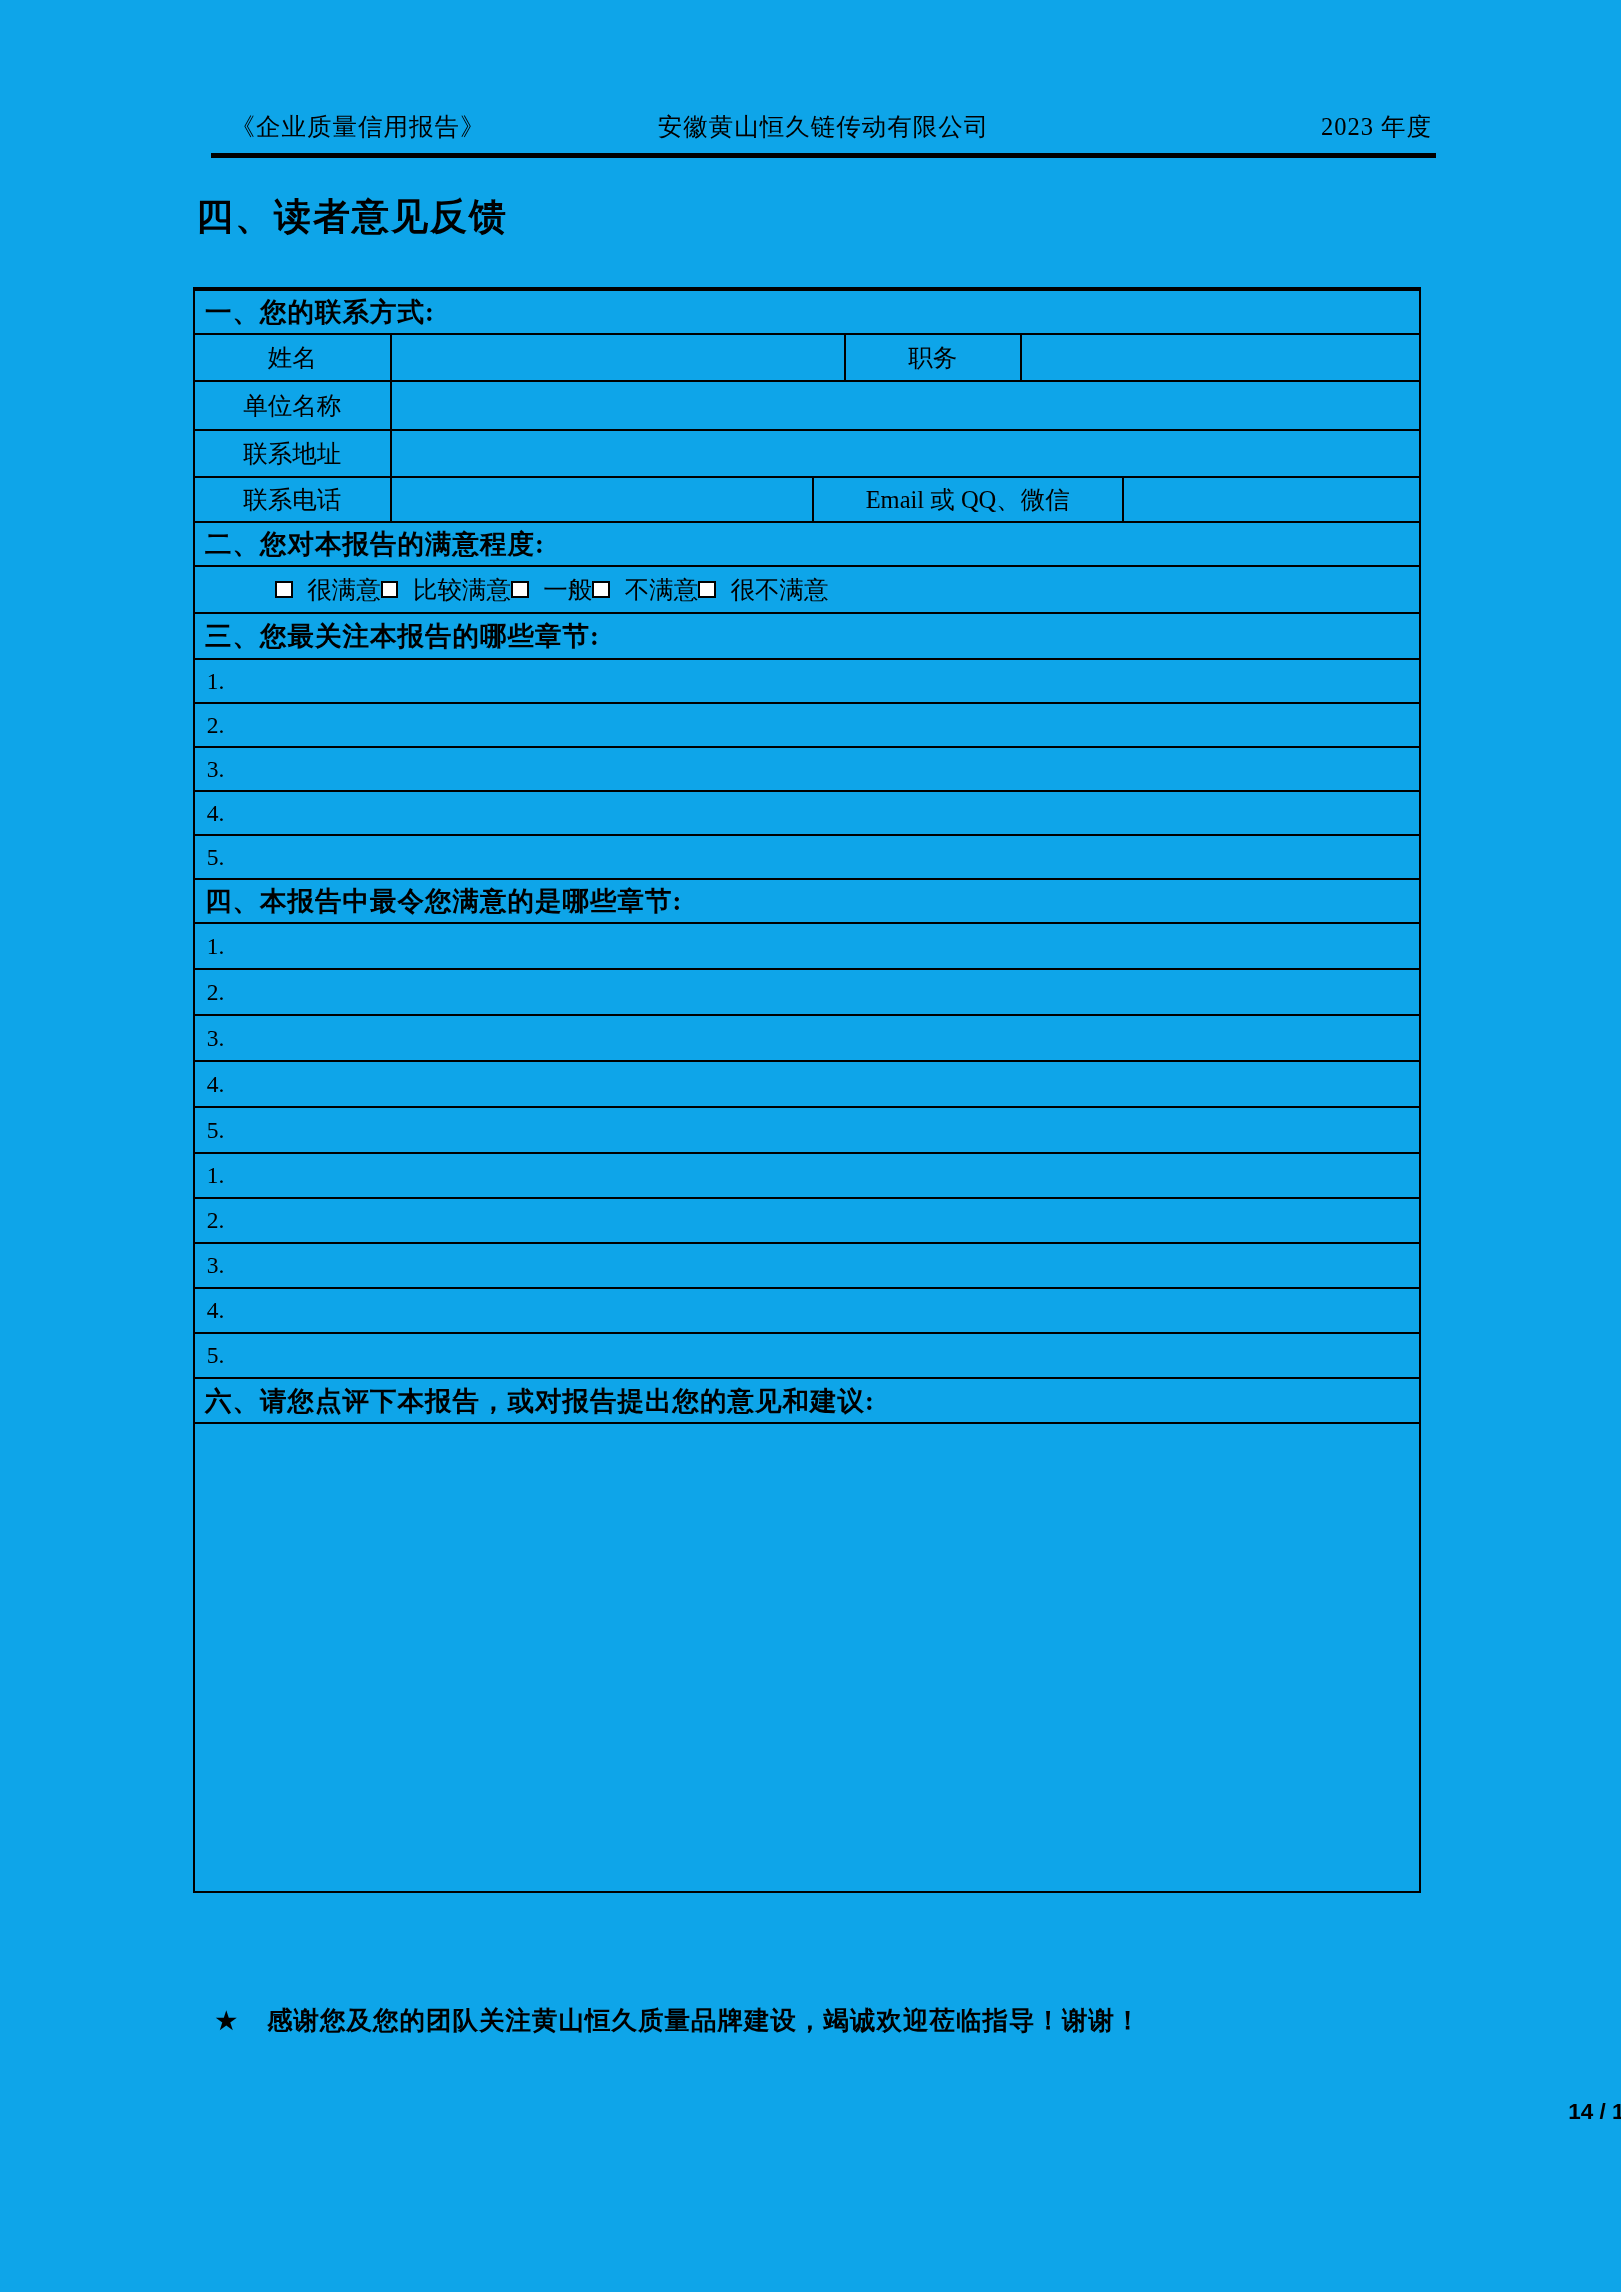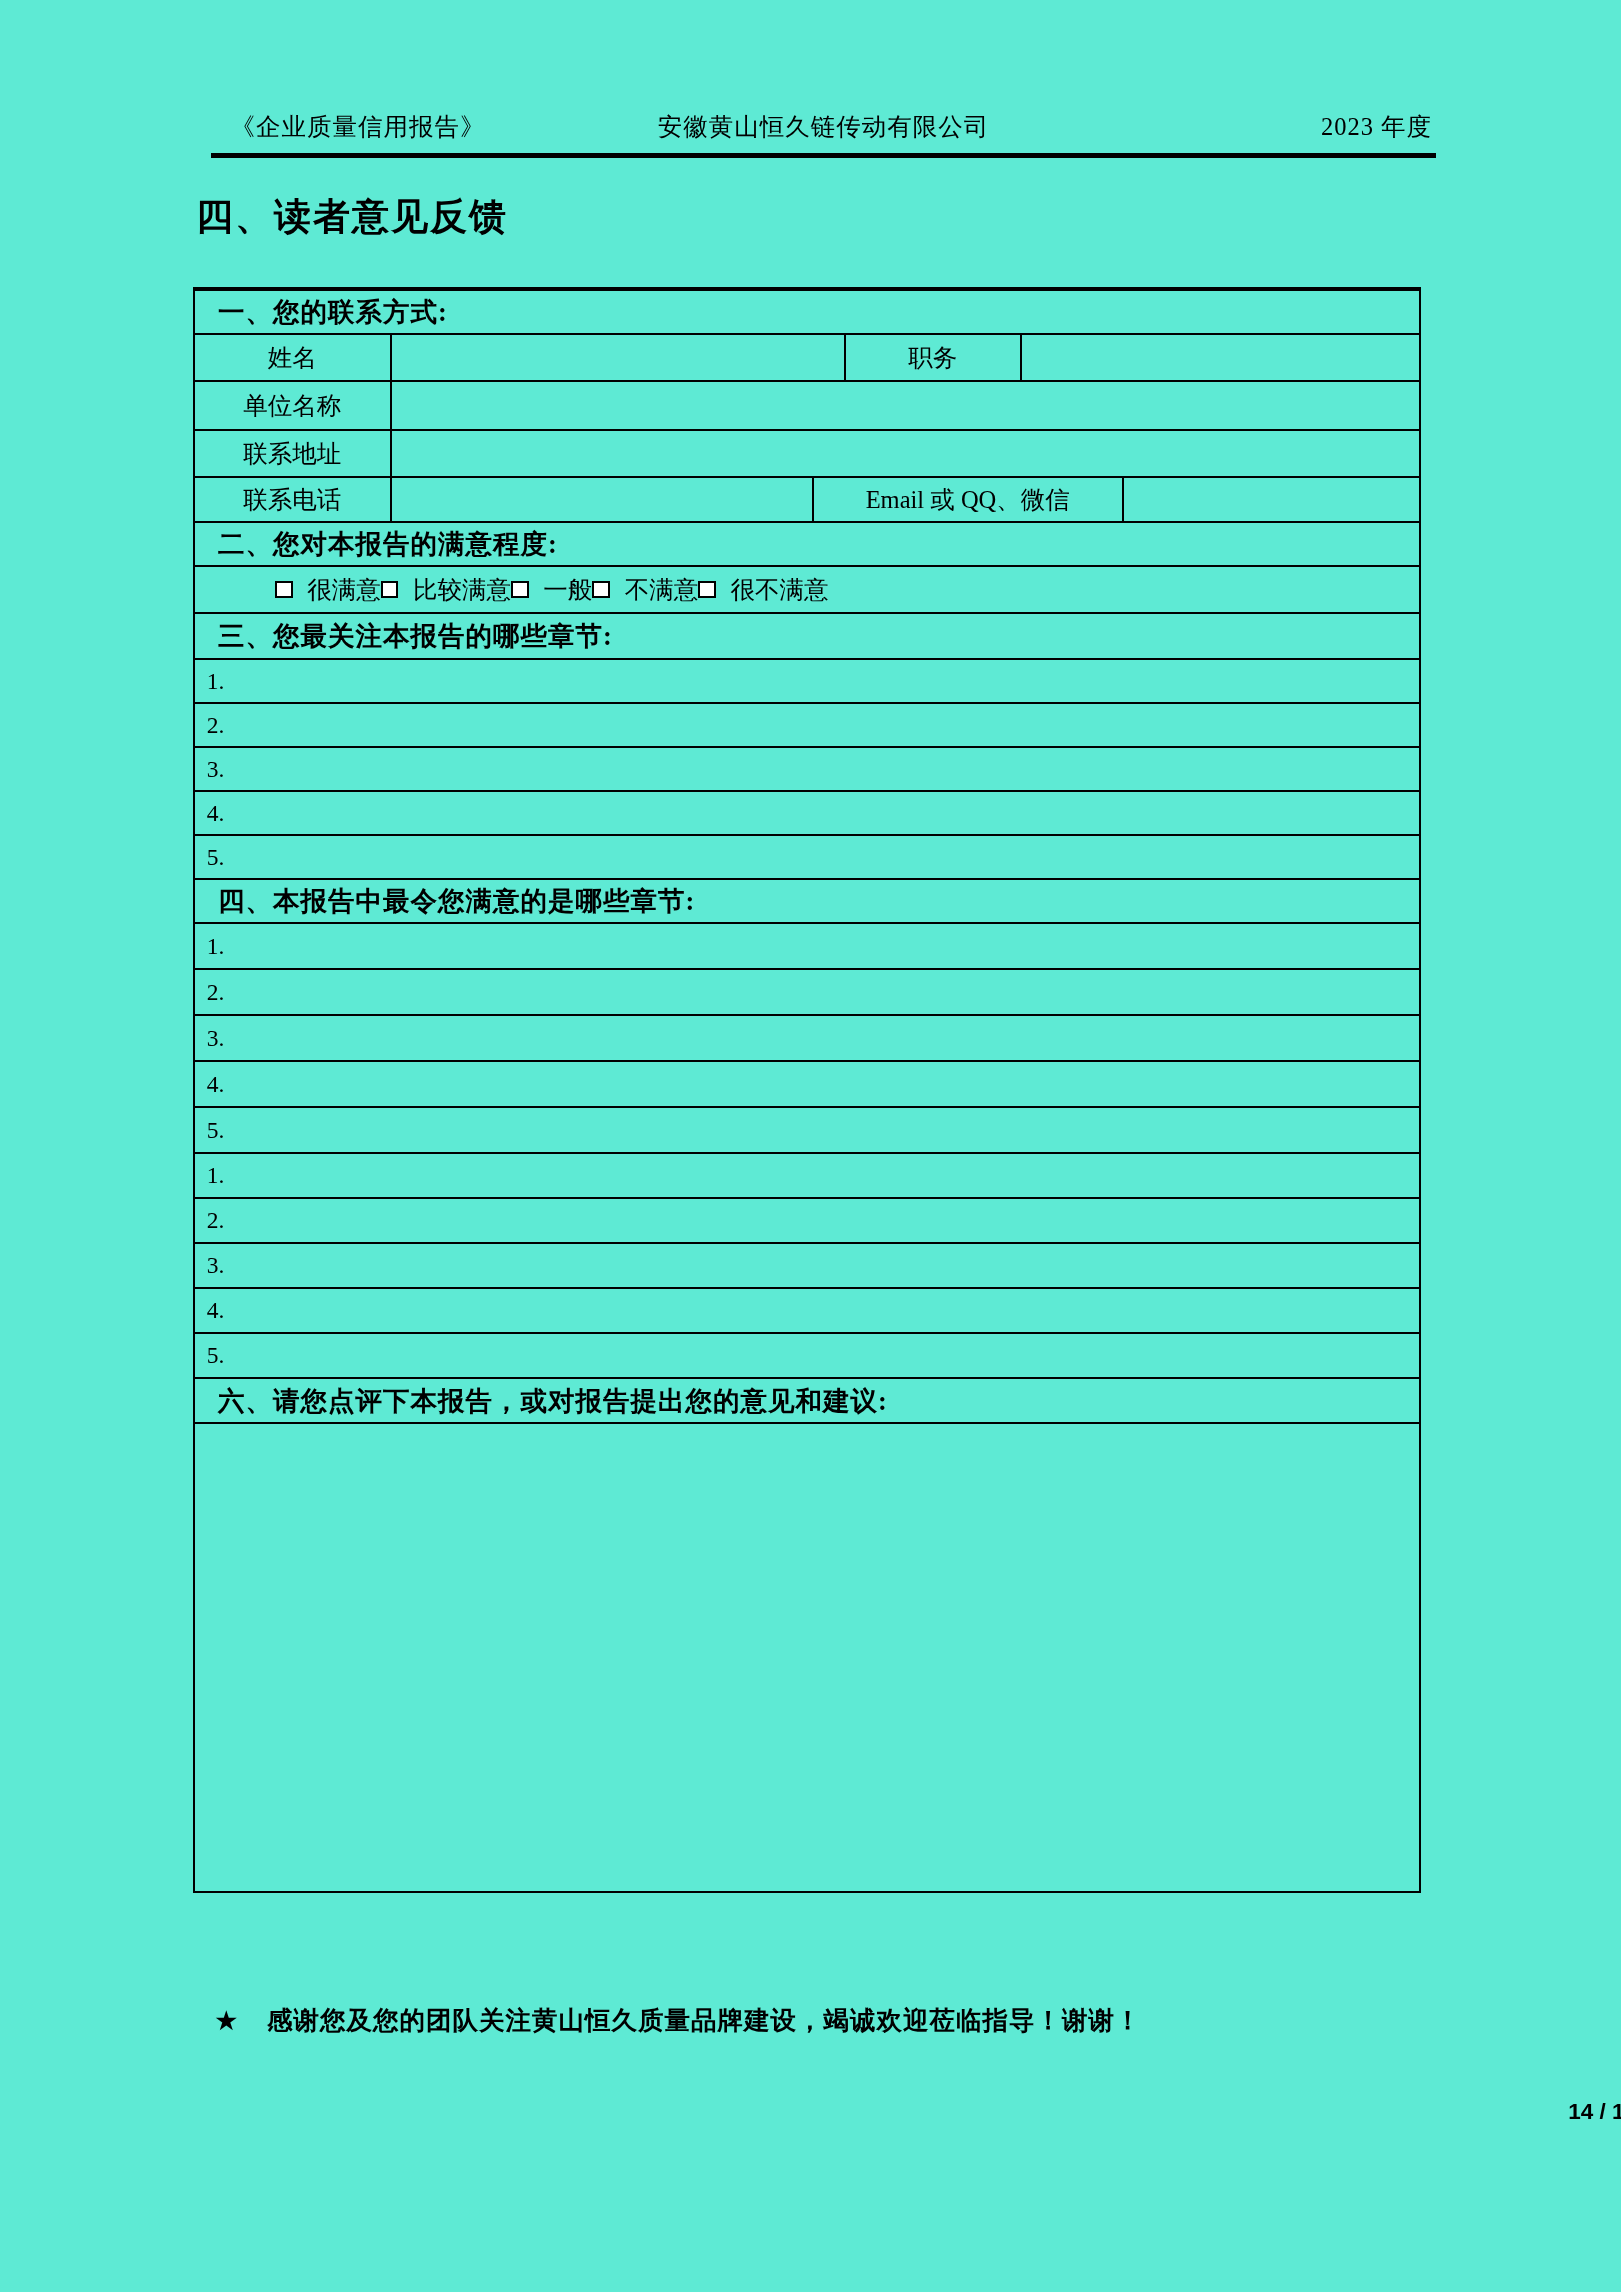--- a/index.html
+++ b/index.html
@@ -3,21 +3,21 @@
 <meta charset="utf-8">
 <style>
   * { margin: 0; padding: 0; box-sizing: border-box; }
   html, body { background: #fff; }
   body {
     width: 1621px; height: 2293px;
     font-family: "Liberation Serif", "DejaVu Serif", serif;
     color: #000;
     position: relative;
   }
-  .page { position: absolute; inset: 0; background: #5eead4; }
+  .page { position: absolute; inset: 0; background: #0ea5e9; }
 
   
   .doc-header {
     position: absolute; left: 211px; top: 110px; width: 1225px;
     display: grid; grid-template-columns: 1fr auto 1fr; align-items: end;
     font-size: 24.5px; letter-spacing: 1px;
   }
   .doc-header .left  { text-align: left; padding-left: 19.6px; }
   .doc-header .center{ text-align: center; }
   .doc-header .right { text-align: right; padding-right: 3.9px; }
@@ -45,21 +45,21 @@
   .row .cell:first-child { border-left: none; }
 
   .h-sec   { height: 44px; }
   .h-field { height: 47px; }
   .h-check { height: 47px; }
   .h-item  { height: 46px; }
   .h-blank { height: 469px; }
 
   .section-title {
     font-weight: bold; font-size: 26.5px;
-    padding-left: 23px; letter-spacing: 1px;
+    padding-left: 10px; letter-spacing: 1px;
     display: flex; align-items: center; width: 100%;
   }
   .label-cell { justify-content: center; text-align: center; }
   .input-cell { }
 
   
   .w-label  { width: 15.9%; }
   .w-name   { width: 37.1%; }
   .w-duty   { width: 14.4%; }
   .w-phone  { width: 34.5%; }

